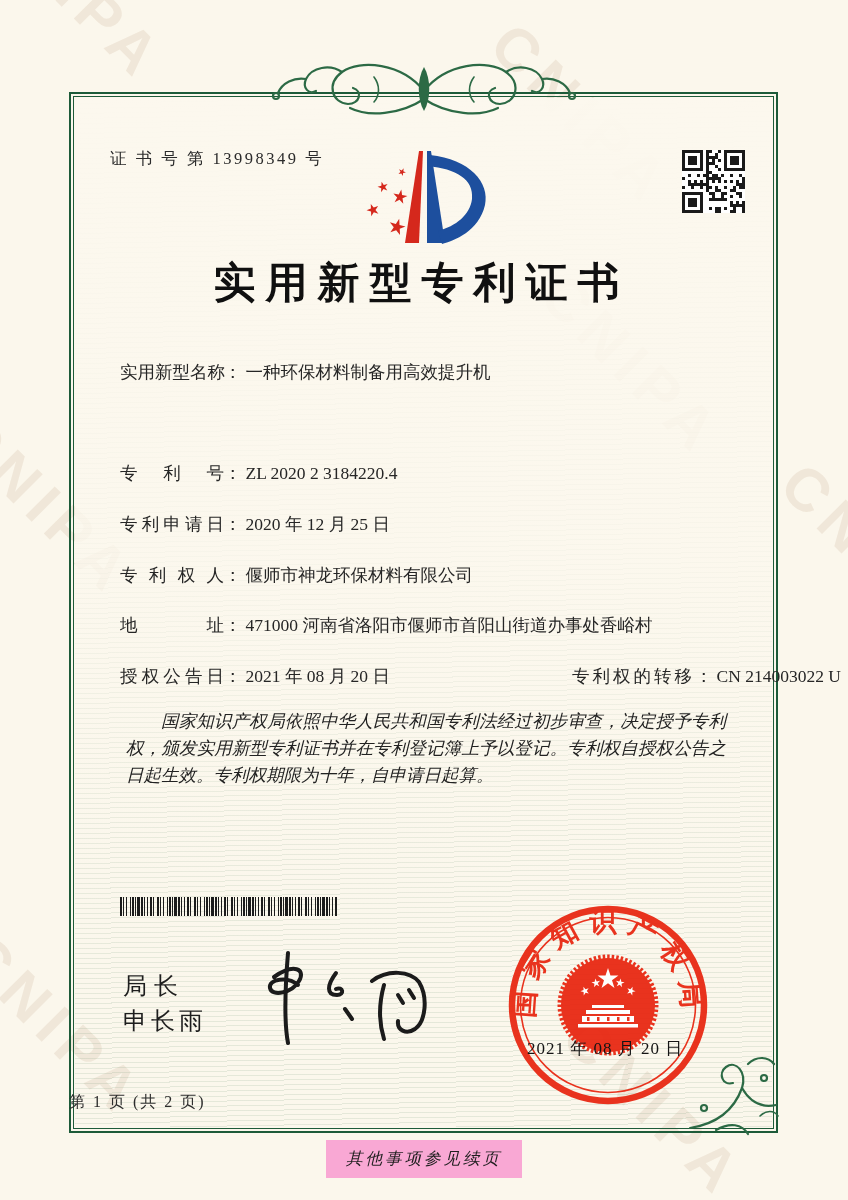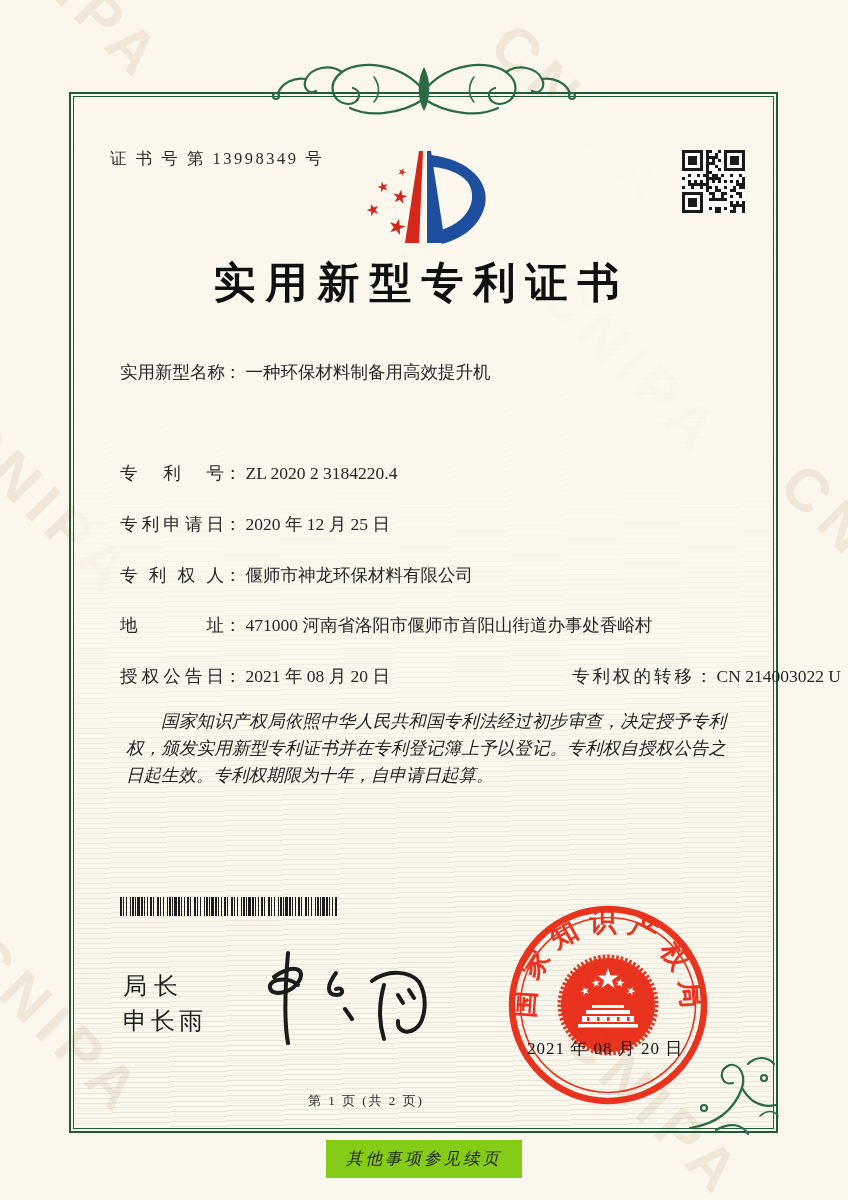--- a/index.html
+++ b/index.html
@@ -25,24 +25,24 @@
   .grant2 .lbl2{letter-spacing:3px;}
   .paras{position:absolute;left:118px;top:700px;width:616px;font-size:17.5px;
          line-height:27px;font-style:italic;color:#222;text-align:justify;}
   .paras p{margin:8px;text-indent:2em;}
   .barcode{position:absolute;left:120px;top:897px;width:220px;height:19px;}
   .officer{position:absolute;left:123px;font-family:"Liberation Sans","DejaVu Sans",sans-serif;
            font-size:24px;color:#1e1e1e;}
   .sig{position:absolute;left:252px;top:945px;}
   .seal{position:absolute;left:505px;top:902px;}
   .sealdate{position:absolute;left:527px;top:1037px;font-size:17px;letter-spacing:1px;color:#141414;white-space:nowrap;}
-  .pageinfo{position:absolute;left:69px;top:1092px;width:594px;text-align:center;
-            font-size:13px;color:#2c2c2c;letter-spacing:2px;}
+  .pageinfo{position:absolute;left:69px;top:1092px;width:594px;text-align:left;
+            font-size:16px;color:#2c2c2c;letter-spacing:2px;}
   .contnote{position:absolute;left:50%;top:1140px;transform:translateX(-50%);
-            background:#84cc16;padding:8px 20px;font-size:16.5px;font-style:italic;
+            background:#f9a8d4;padding:8px 20px;font-size:16.5px;font-style:italic;
             letter-spacing:3px;color:#1f1f1f;}
   .ornament{position:absolute;pointer-events:none;}
 </style>
 </head>
 <body>
 
 <div class="page">
 
   <span class="wm" style="left:-40px;top:-45px;">CNIPA</span>
   <span class="wm" style="left:468px;top:80px;">CNIPA</span>

